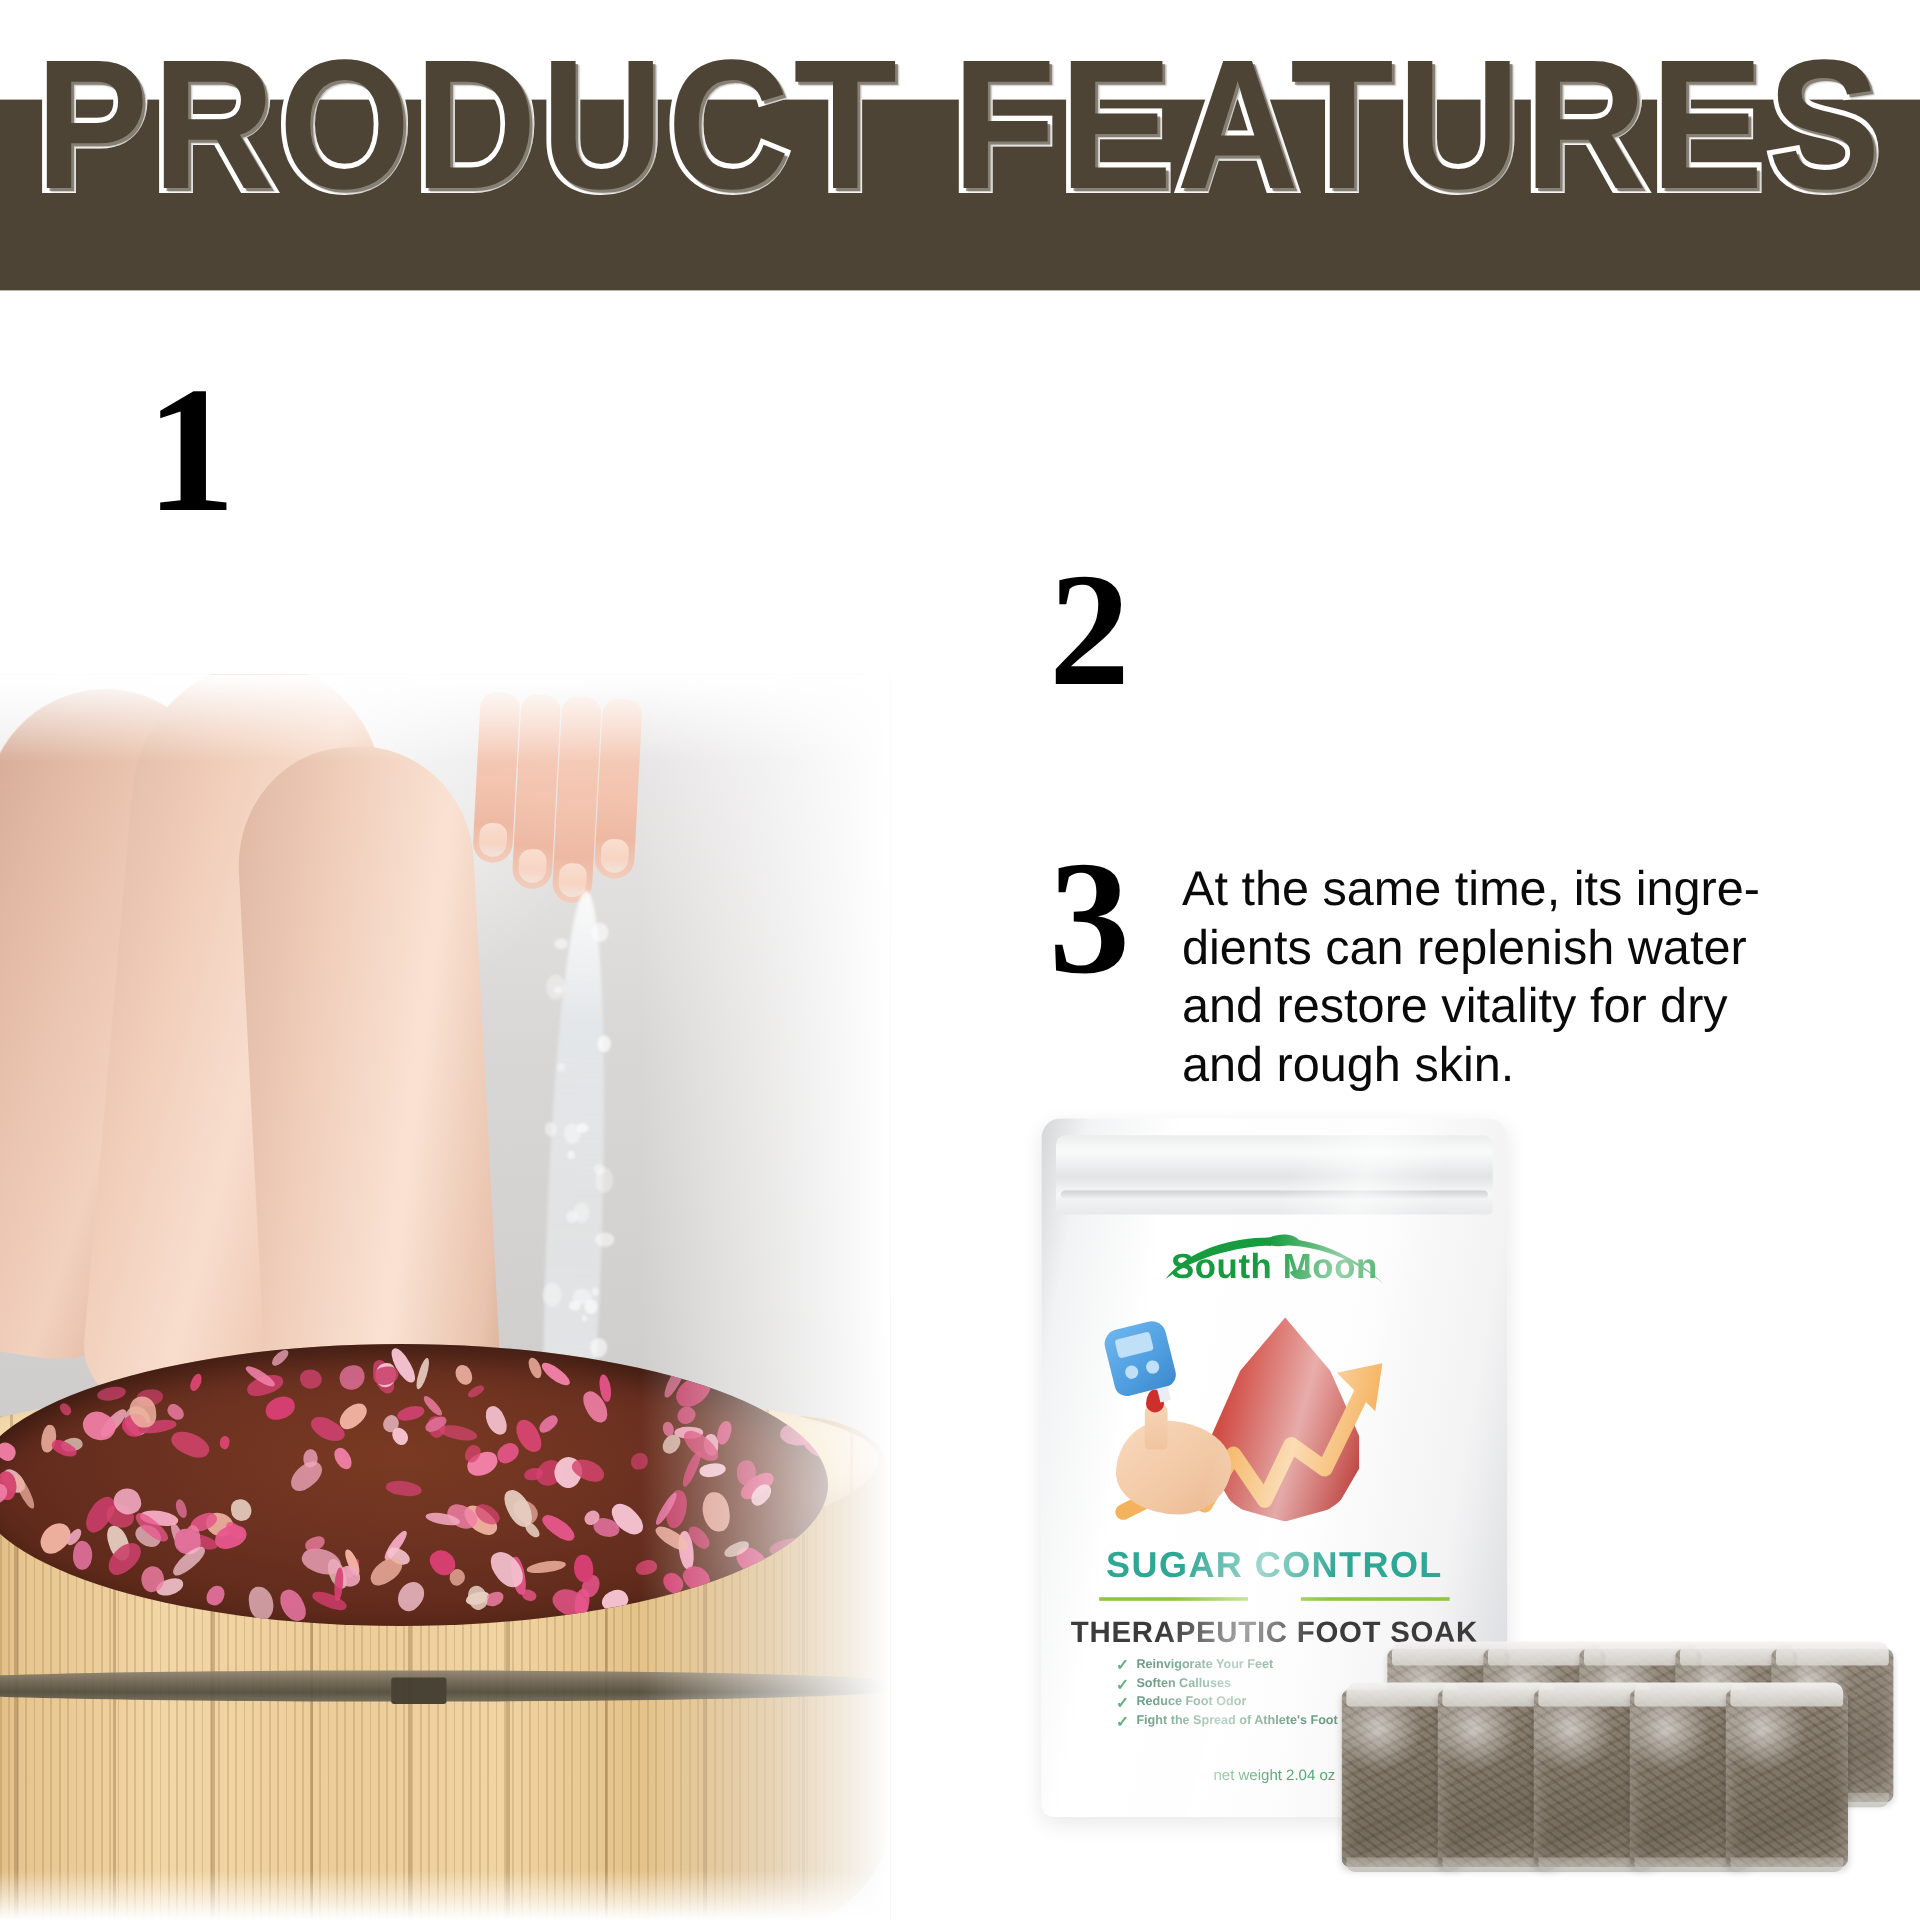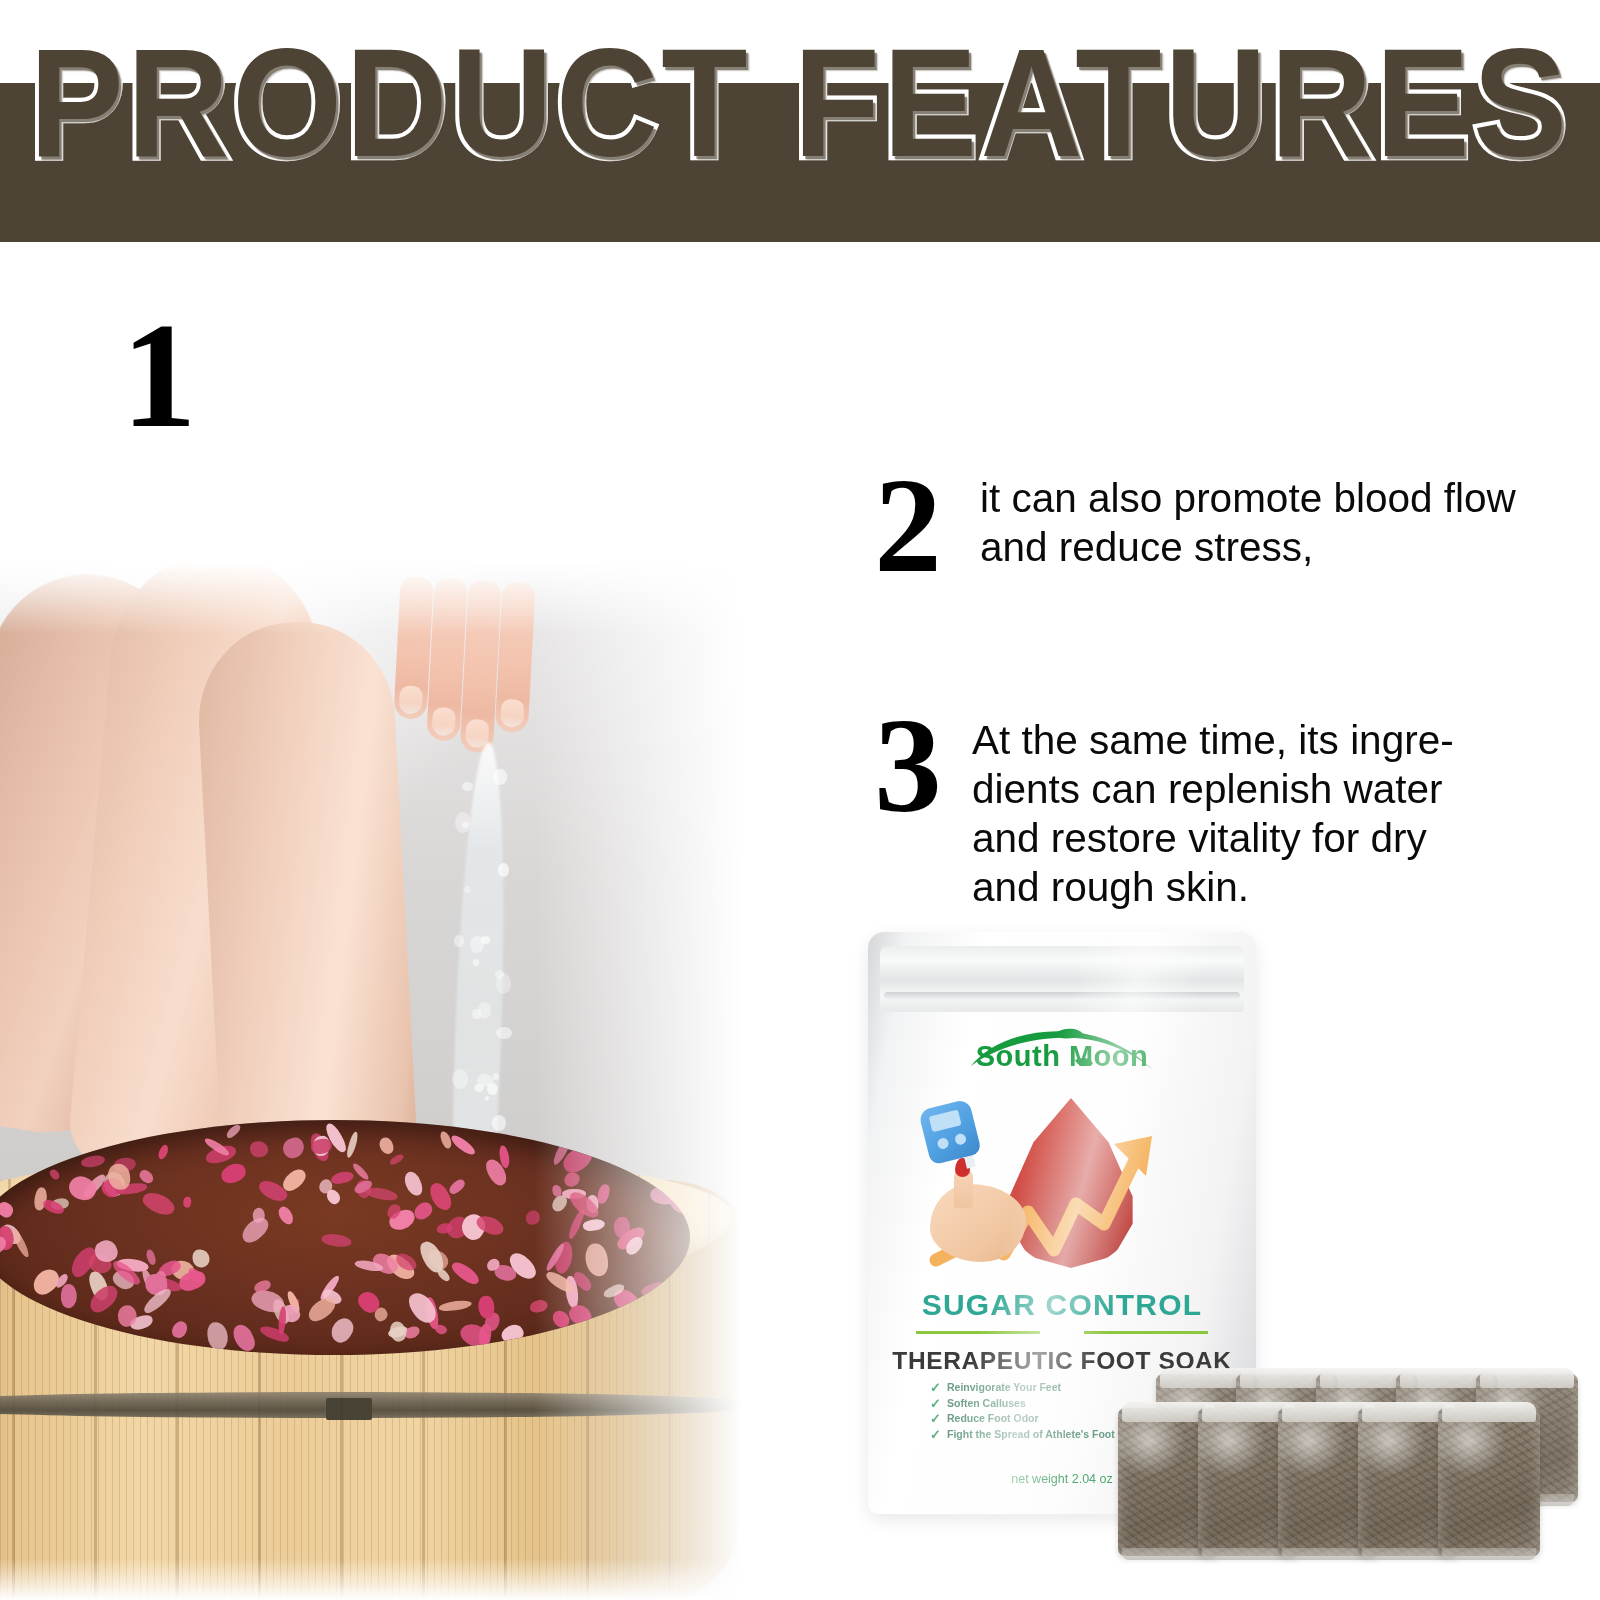--- a/index.html
+++ b/index.html
@@ -100,21 +100,21 @@
   #feature-3 { left: 858px; top: 702px; width: 700px; }
   #feature-3 .feature-num {
     font-size: 135px;
     width: 100px;
     margin-top: 2px;
   }
   #feature-3 .feature-text {
     font-size: 40.5px;
     line-height: 49px;
     width: 520px;
-    margin-left: 14px;
+    margin-left: 27px;
     margin-top: 14px;
   }
 
   
   #footbath-photo {
     position: absolute;
     left: 0;
     top: 562px;
     width: 742px;
     height: 1038px;
@@ -544,23 +544,20 @@
 
 <div id="header-band"></div>
 <div id="header-title">PRODUCT FEATURES</div>
 
 <div class="feature" id="feature-1">
   <div class="feature-num">1</div>
 </div>
 
 <div class="feature" id="feature-2">
   <div class="feature-num">2</div>
-  <div class="feature-text">
-    <p>it can also promote blood flow and reduce stress,</p>
-  </div>
 </div>
 
 <div class="feature" id="feature-3">
   <div class="feature-num">3</div>
   <div class="feature-text">
     <p>At the same time, its ingre-dients can replenish water and restore vitality for dry and rough skin.</p>
   </div>
 </div>
 
 <div id="footbath-photo">

